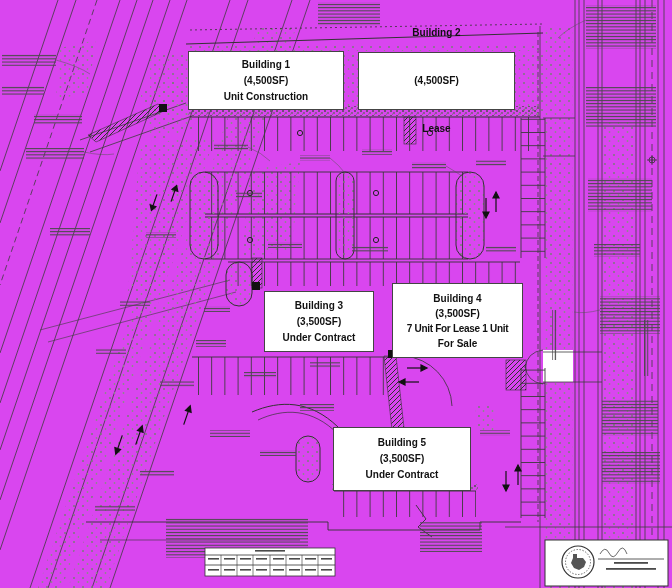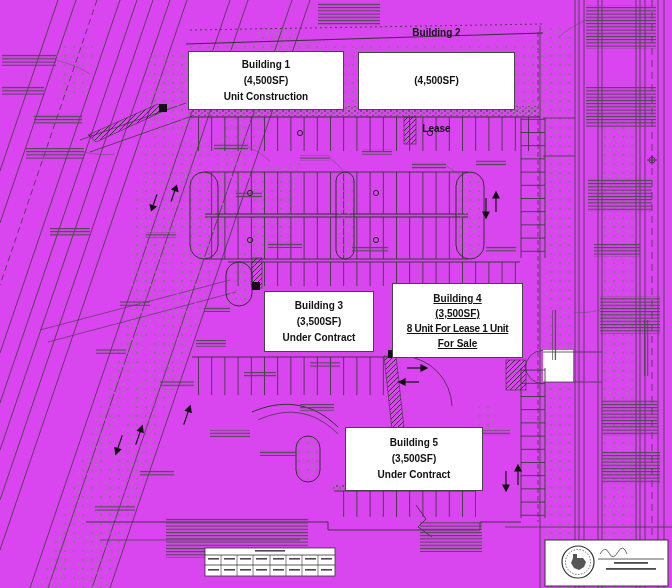--- a/index.html
+++ b/index.html
@@ -349,26 +349,26 @@
   <span>(4,500SF)</span>
   <span>Lease</span>
 </div>
 
 <div class="bldg" style="left:264px;top:291px;width:108px;height:59px;align-items:center;">
   <span>Building 3</span>
   <span>(3,500SF)</span>
   <span>Under Contract</span>
 </div>
 
-<div class="bldg four" style="left:392px;top:283px;width:129px;height:73px;text-decoration:underline;">
+<div class="bldg four" style="left:392px;top:283px;width:129px;height:73px;">
   <span>Building 4</span>
   <span>(3,500SF)</span>
-  <span class="tight">8 Unit For Lease 1 Unit</span>
+  <span class="tight">7 Unit For Lease 1 Unit</span>
   <span>For Sale</span>
 </div>
 
-<div class="bldg" style="left:345px;top:427px;width:136px;height:62px;text-align:center;">
+<div class="bldg" style="left:333px;top:427px;width:136px;height:62px;text-align:center;">
   <span>Building 5</span>
   <span>(3,500SF)</span>
   <span>Under Contract</span>
 </div>
 
 </div>
 
 </body></html>

